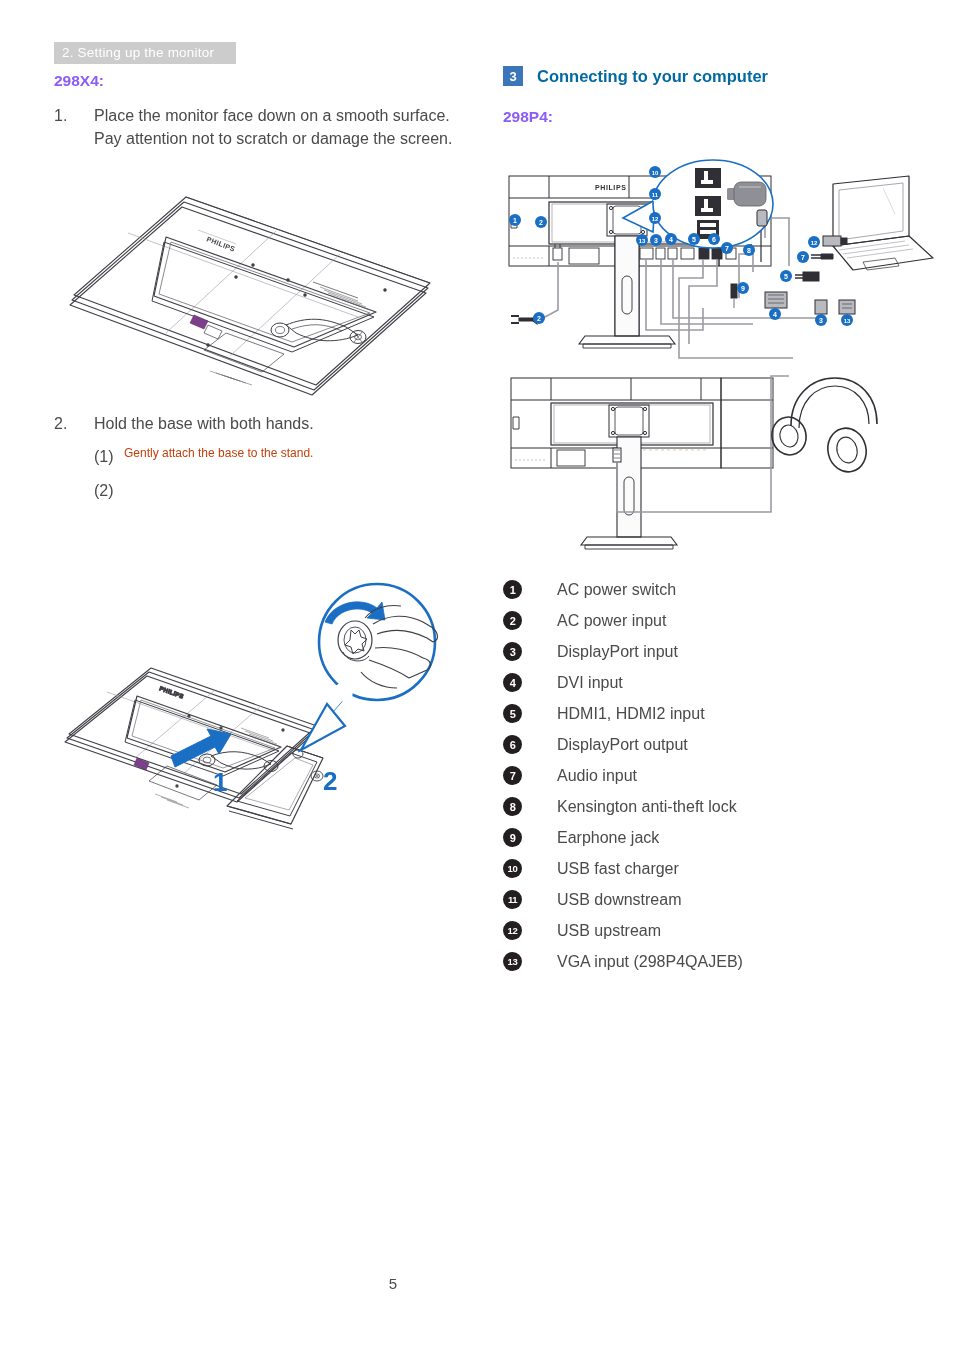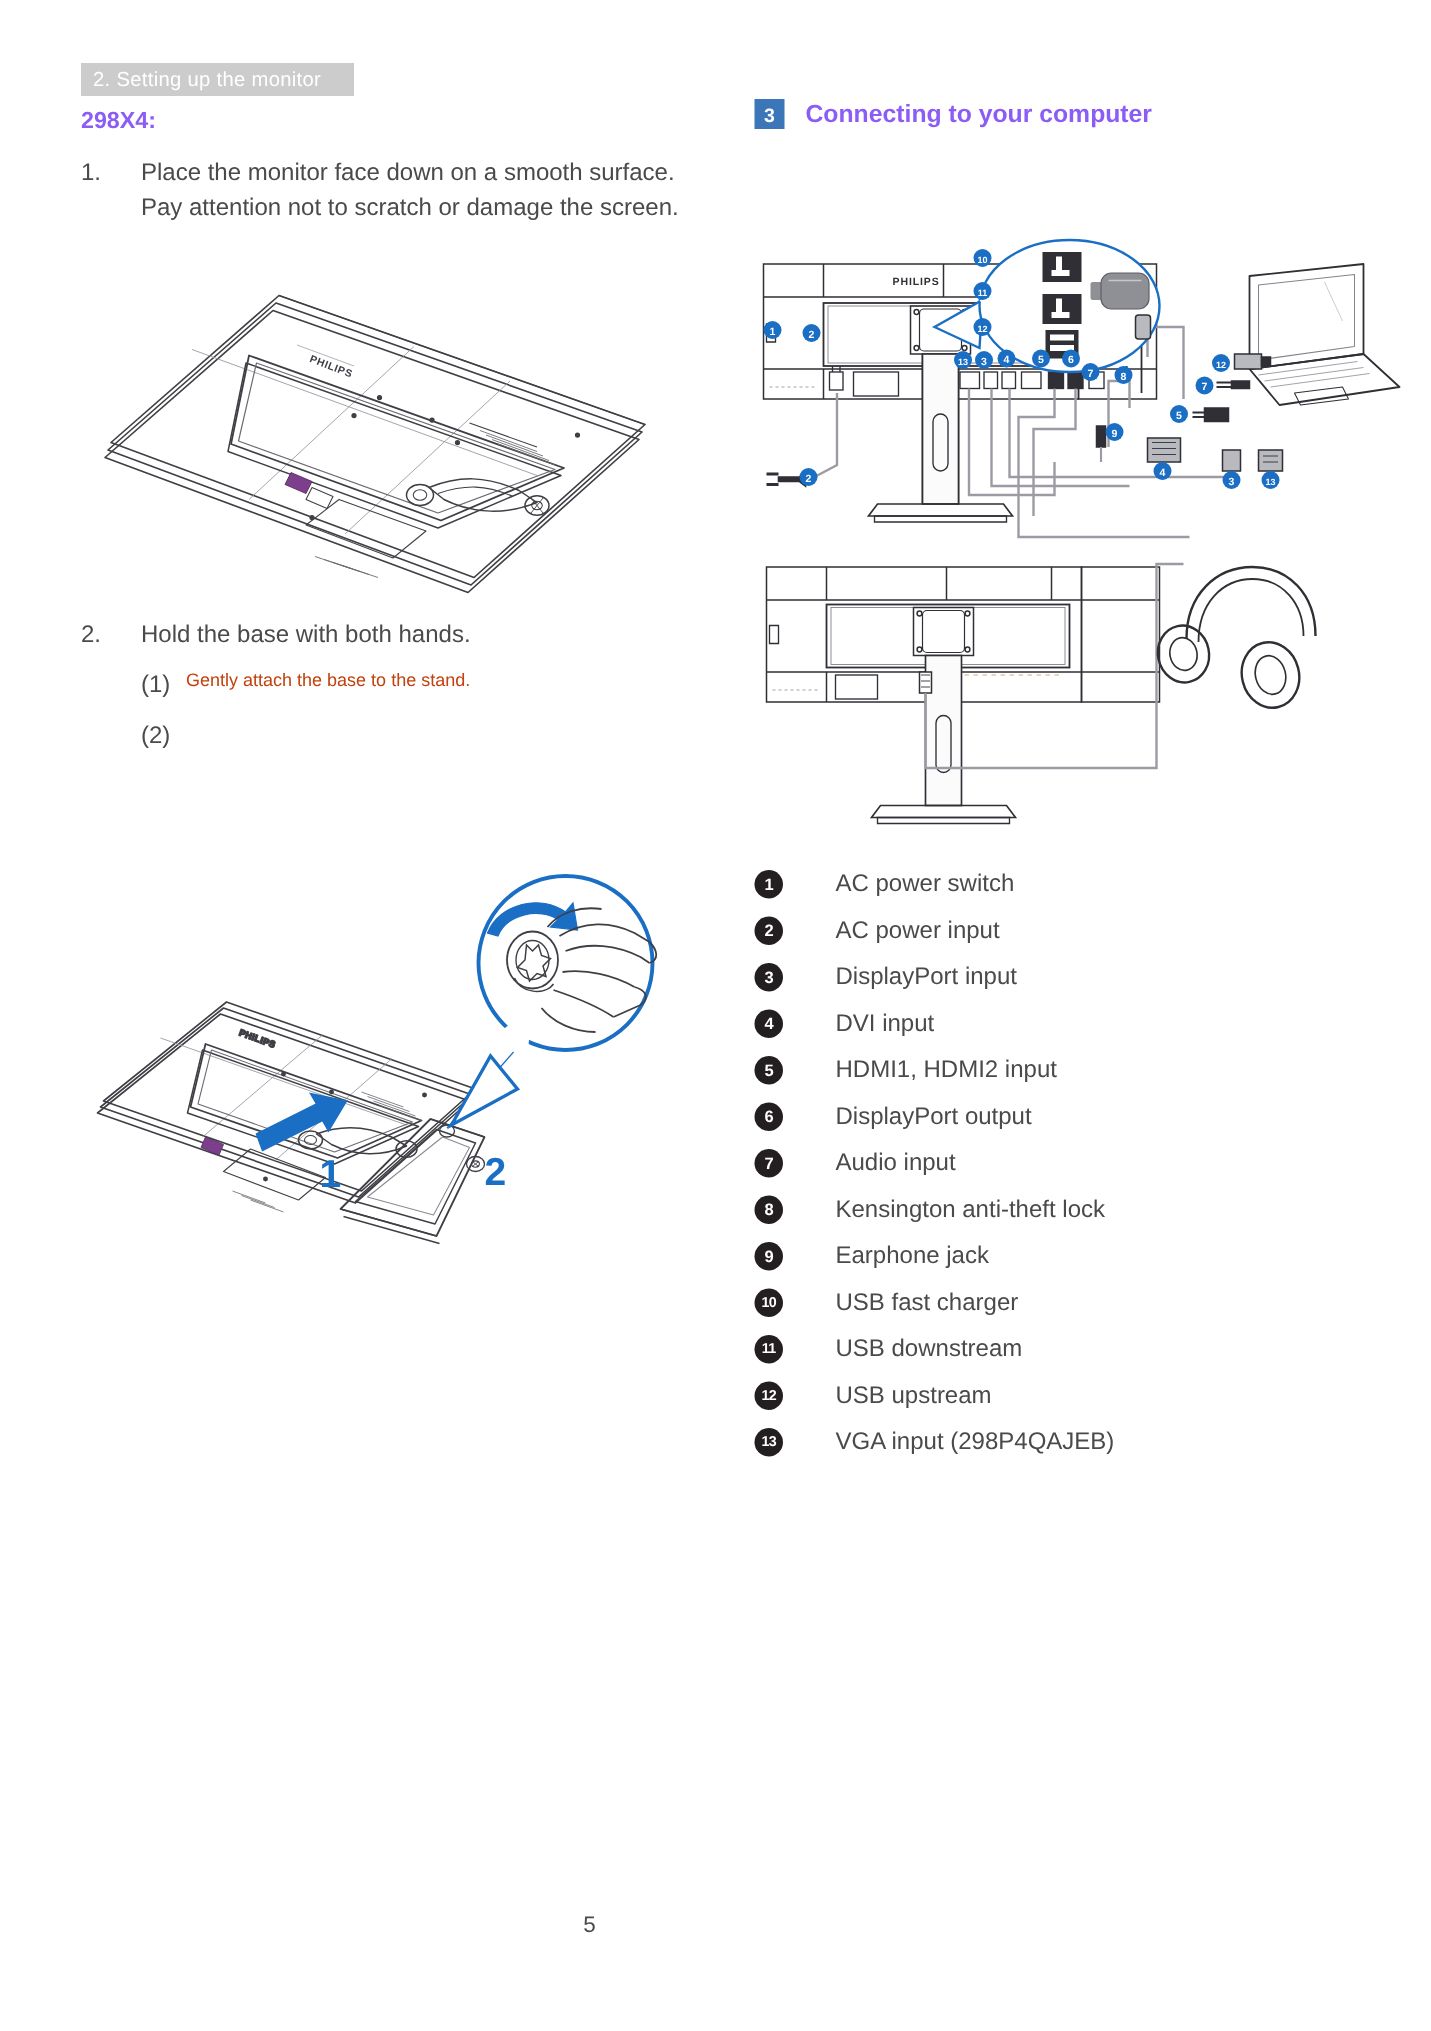--- a/index.html
+++ b/index.html
@@ -41,21 +41,21 @@
   .substep-num { flex: 0 0 30px; font-size: 16px; line-height: 1.46; color: #4a4a4a; }
   .substep-body { font-size: 12px; line-height: 1.46; color: #c2410c; }
 
   
   .section-head { display: flex; align-items: center; gap: 14px; margin-bottom: 22px; }
   .badge-square {
     width: 20px; height: 20px; background: #3a76b8; color: #fff;
     font-size: 13px; font-weight: bold;
     display: flex; align-items: center; justify-content: center;
   }
-  .section-title { font-size: 16.5px; font-weight: bold; color: #8b5cf6; }
+  .section-title { font-size: 16.5px; font-weight: bold; color: #0369a1; }
 
   
   .legend { margin-top: 14px; }
   .legend-row { display: flex; align-items: center; height: 31px; }
   .badge-circle {
     width: 19px; height: 19px; border-radius: 50%;
     background: #231f20; color: #fff;
     font-size: 11px; font-weight: bold;
     display: flex; align-items: center; justify-content: center;
     flex: 0 0 19px; letter-spacing: -0.4px;
@@ -256,20 +256,21 @@
     </svg>
   </div>
 
   <div class="col-right">
 
     <div class="section-head">
       <div class="badge-square">3</div>
       <div class="section-title">Connecting to your computer</div>
     </div>
 
+    <div class="model-heading">298P4:</div>
   </div>
 
   <div class="figure" style="left:503px; top:158px;">
     <svg width="440" height="215" viewBox="0 0 440 215">
       <g fill="none" stroke="#2f2f35" stroke-width="1">
 
         <rect x="6" y="18" width="210" height="90"></rect>
         <path d="M6 40 L216 40 M6 88 L216 88 M46 18 L46 40 M126 18 L126 40 M46 88 L46 108 M196 18 L196 40"></path>
 
         <rect x="46" y="44" width="162" height="42" stroke-width="1.2"></rect>

